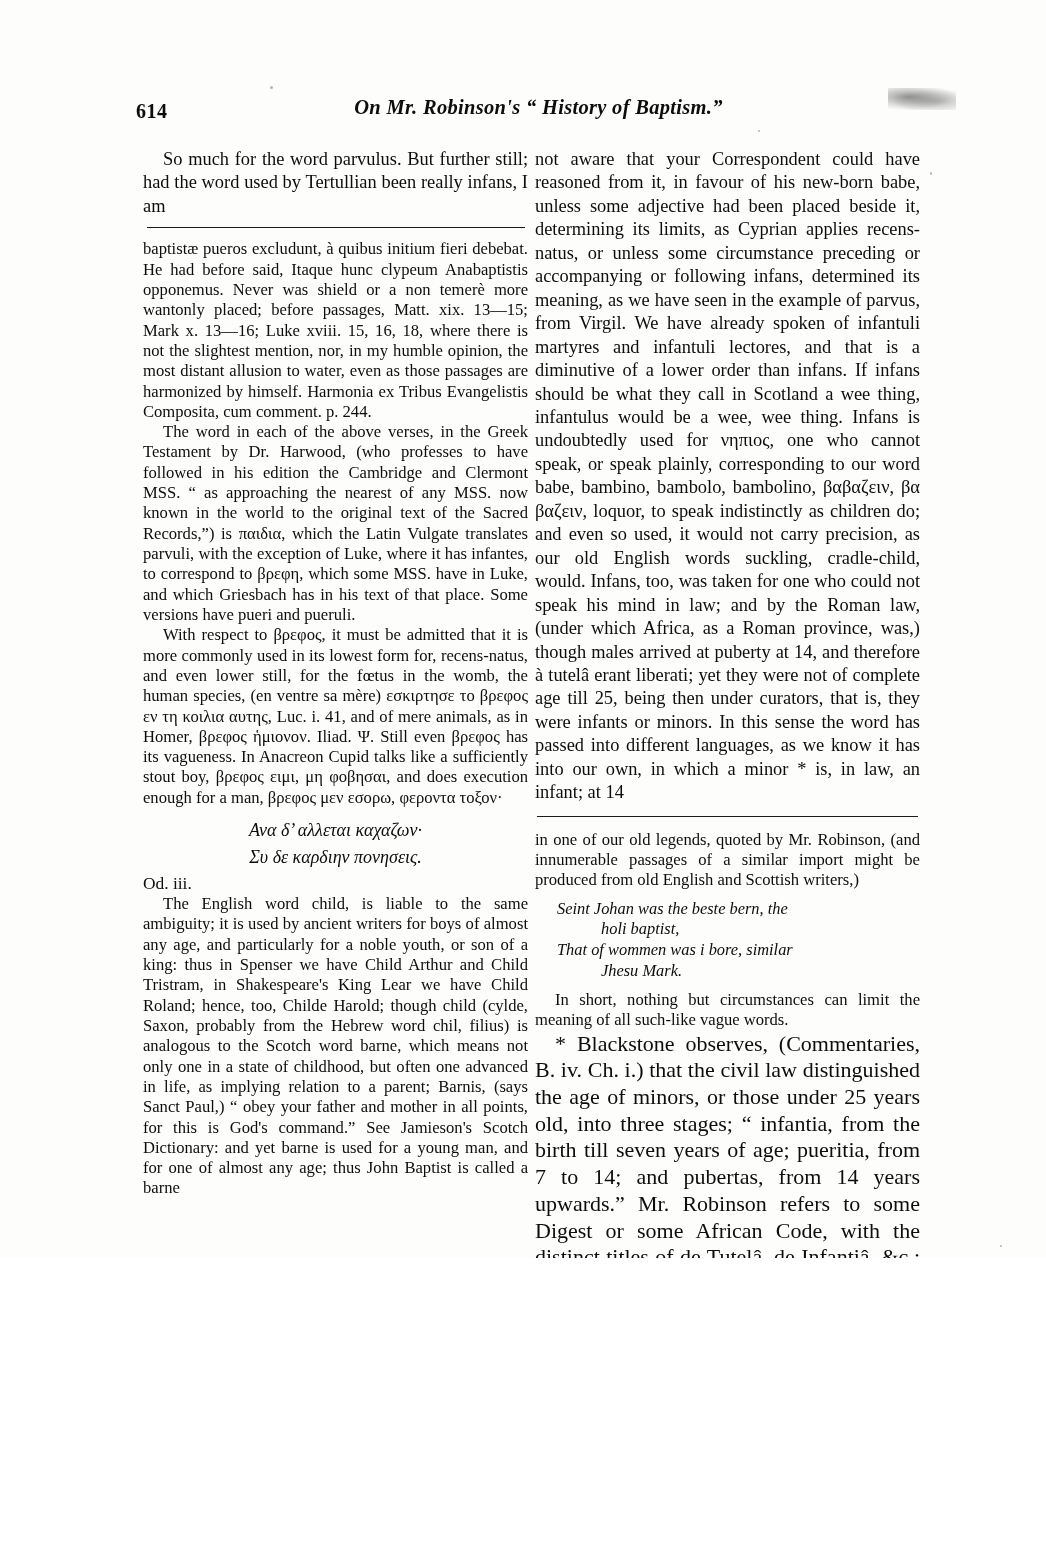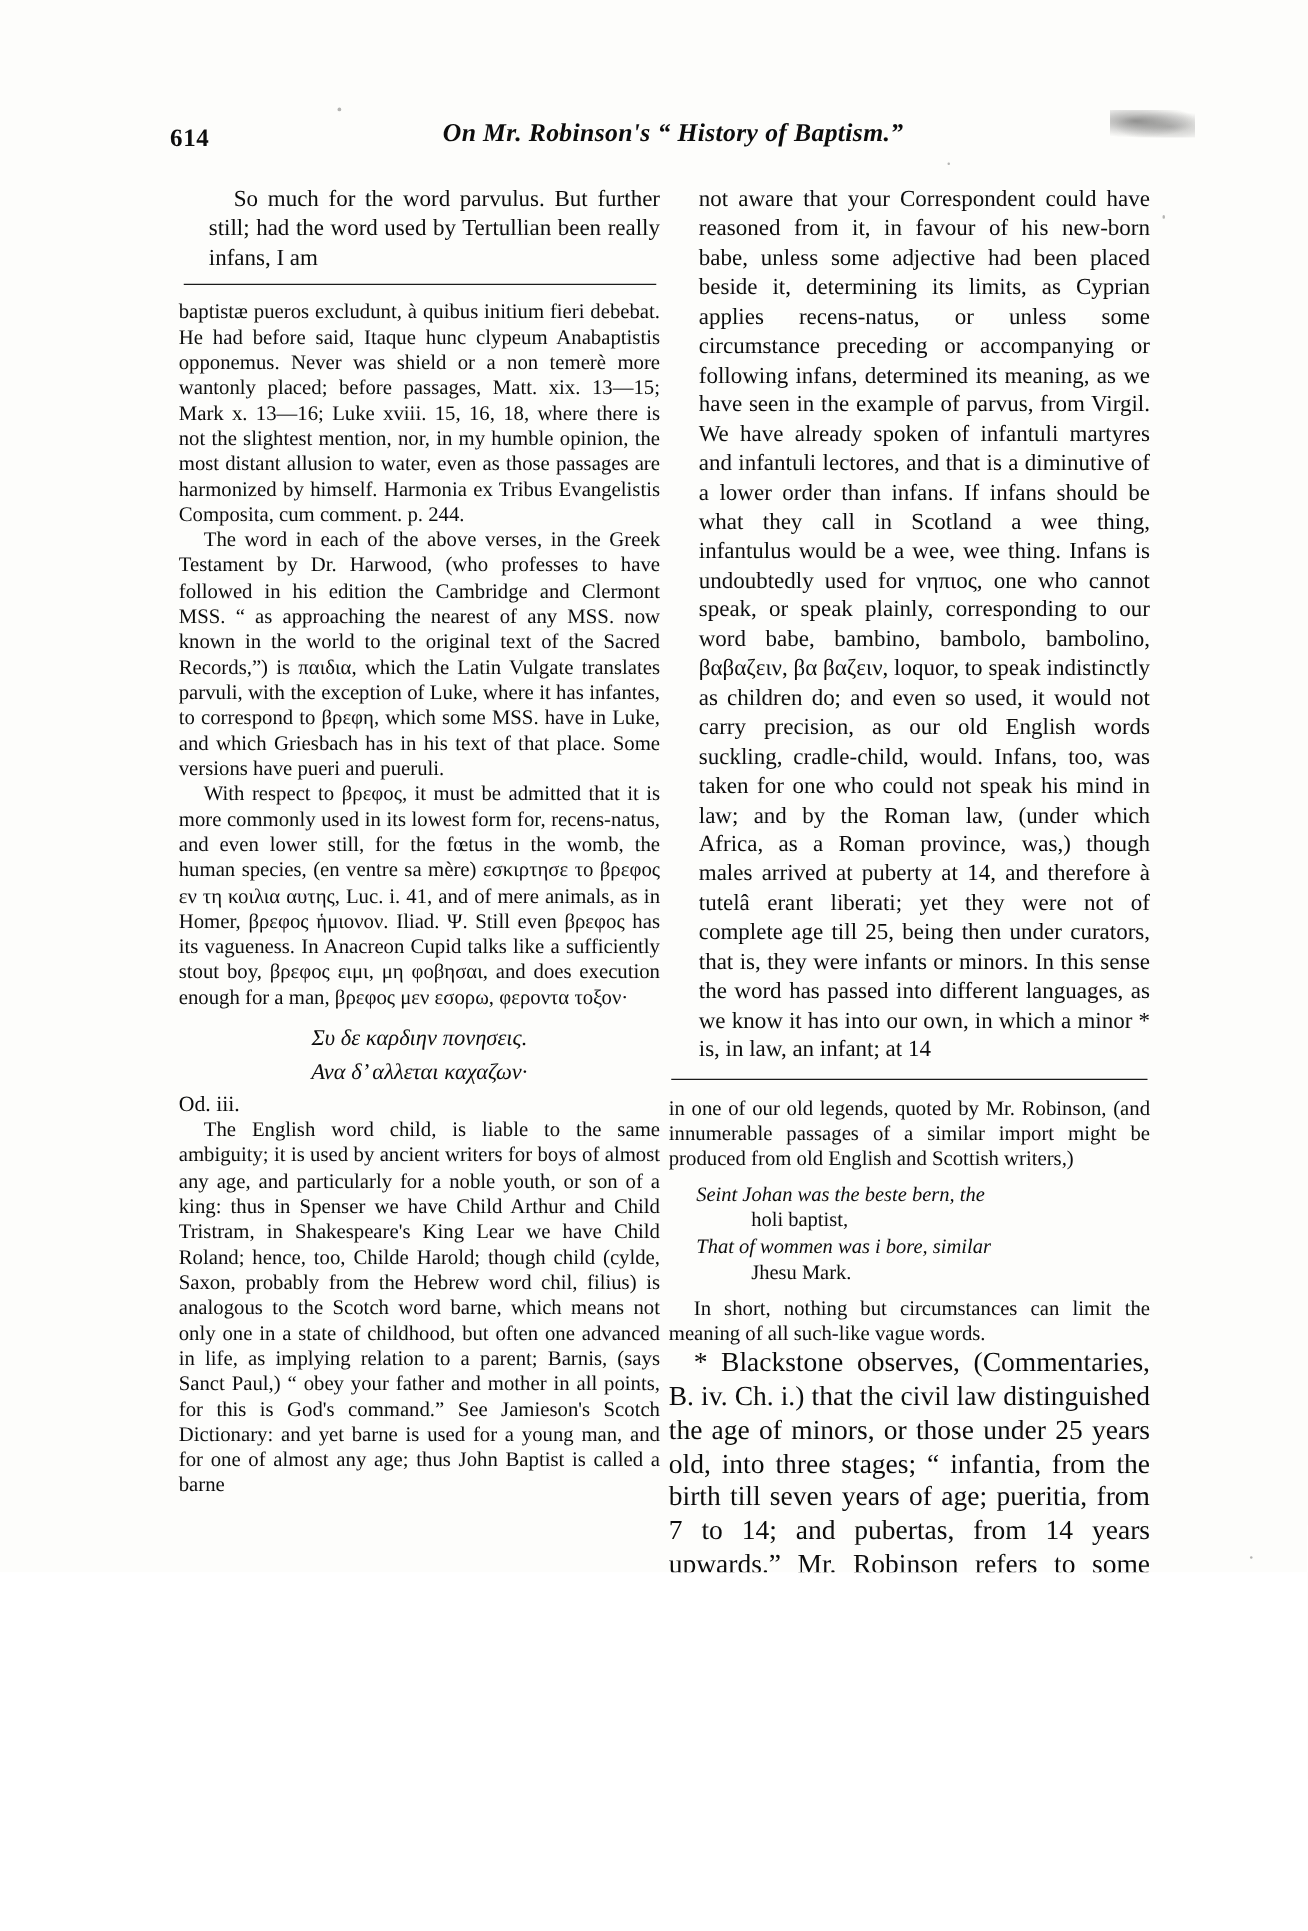--- a/index.html
+++ b/index.html
@@ -79,21 +79,21 @@
     font-size: 17.4px;
     line-height: 1.265;
     text-align: justify;
     text-justify: inter-word;
     -webkit-hyphens: none;
     hyphens: none;
   }
   p.indent { text-indent: 20px; }
   p.noindent { text-indent: 0; }
 
-  .body-main { font-size: 18.4px; line-height: 1.275; margin-left: 24px; }
+  .body-main { font-size: 18.4px; line-height: 1.275; }
   .body-note { font-size: 16.6px; line-height: 1.225; }
   .body-fn   { font-size: 22px; line-height: 1.215; }
 
   .rule {
     height: 0;
     border: 0;
     border-top: 1.6px solid #1a1a1a;
     margin: 0;
   }
   .rule-left  { width: 378px; margin: 9px 0 11px 4px; }
@@ -114,21 +114,21 @@
     padding-right: 10px;
     margin-top: 2px;
   }
   .verse-en {
     font-size: 16.4px;
     line-height: 1.27;
     margin: 8px 0 8px 0;
     padding-left: 22px;
   }
   .verse-en .vline { text-align: left; font-style: italic; }
-  .verse-en .vcont { padding-left: 44px; }
+  .verse-en .vcont { padding-left: 44px; font-style: italic; }
 </style>
 </head>
 <body>
 
 <div class="page">
 
   <div class="scan-smudge"></div>
   <div class="scan-fleck" style="left:270px;top:86px;width:3px;height:3px;"></div>
   <div class="scan-fleck" style="left:447px;top:106px;width:2px;height:2px;"></div>
   <div class="scan-fleck" style="left:758px;top:130px;width:2px;height:2px;"></div>
@@ -147,22 +147,22 @@
 
     <hr class="rule rule-left">
 
     <p class="body-note noindent">baptistæ pueros excludunt, à quibus initium fieri debebat. He had before said, Itaque hunc clypeum Anabaptistis opponemus. Never was shield or a non temerè more wantonly placed; before passages, Matt. xix. 13—15; Mark x. 13—16; Luke xviii. 15, 16, 18, where there is not the slightest mention, nor, in my humble opinion, the most distant allusion to water, even as those passages are harmonized by himself. Harmonia ex Tribus Evangelistis Composita, cum comment. p. 244.</p>
 
     <p class="body-note indent">The word in each of the above verses, in the Greek Testament by Dr. Harwood, (who professes to have followed in his edition the Cambridge and Clermont MSS. “ as approaching the nearest of any MSS. now known in the world to the original text of the Sacred Records,”) is παιδια, which the Latin Vulgate translates parvuli, with the exception of Luke, where it has infantes, to correspond to βρεφη, which some MSS. have in Luke, and which Griesbach has in his text of that place. Some versions have pueri and pueruli.</p>
 
     <p class="body-note indent">With respect to βρεφος, it must be admitted that it is more commonly used in its lowest form for, recens-natus, and even lower still, for the fœtus in the womb, the human species, (en ventre sa mère) εσκιρτησε το βρεφος εν τη κοιλια αυτης, Luc. i. 41, and of mere animals, as in Homer, βρεφος ἡμιονον. Iliad. Ψ. Still even βρεφος has its vagueness. In Anacreon Cupid talks like a sufficiently stout boy, βρεφος ειμι, μη φοβησαι, and does execution enough for a man, βρεφος μεν εσορω, φεροντα τοξον·</p>
 
     <div class="verse-greek">
+      <div>Ανα δ’ αλλεται καχαζων·</div>
       <div>Συ δε καρδιην πονησεις.</div>
-      <div>Ανα δ’ αλλεται καχαζων·</div>
     </div>
     <div class="attrib">Od. iii.</div>
 
     <p class="body-note indent">The English word child, is liable to the same ambiguity; it is used by ancient writers for boys of almost any age, and particularly for a noble youth, or son of a king: thus in Spenser we have Child Arthur and Child Tristram, in Shakespeare's King Lear we have Child Roland; hence, too, Childe Harold; though child (cylde, Saxon, probably from the Hebrew word chil, filius) is analogous to the Scotch word barne, which means not only one in a state of childhood, but often one advanced in life, as implying relation to a parent; Barnis, (says Sanct Paul,) “ obey your father and mother in all points, for this is God's command.” See Jamieson's Scotch Dictionary: and yet barne is used for a young man, and for one of almost any age; thus John Baptist is called a barne</p>
   </div>
 
   <div class="col col-right">
 
     <p class="body-main noindent">not aware that your Correspondent could have reasoned from it, in favour of his new-born babe, unless some adjective had been placed beside it, determining its limits, as Cyprian applies recens-natus, or unless some circumstance preceding or accompanying or following infans, determined its meaning, as we have seen in the example of parvus, from Virgil. We have already spoken of infantuli martyres and infantuli lectores, and that is a diminutive of a lower order than infans. If infans should be what they call in Scotland a wee thing, infantulus would be a wee, wee thing. Infans is undoubtedly used for νηπιος, one who cannot speak, or speak plainly, corresponding to our word babe, bambino, bambolo, bambolino, βαβαζειν, βα βαζειν, loquor, to speak indistinctly as children do; and even so used, it would not carry precision, as our old English words suckling, cradle-child, would. Infans, too, was taken for one who could not speak his mind in law; and by the Roman law, (under which Africa, as a Roman province, was,) though males arrived at puberty at 14, and therefore à tutelâ erant liberati; yet they were not of complete age till 25, being then under curators, that is, they were infants or minors. In this sense the word has passed into different languages, as we know it has into our own, in which a minor * is, in law, an infant; at 14</p>
 

